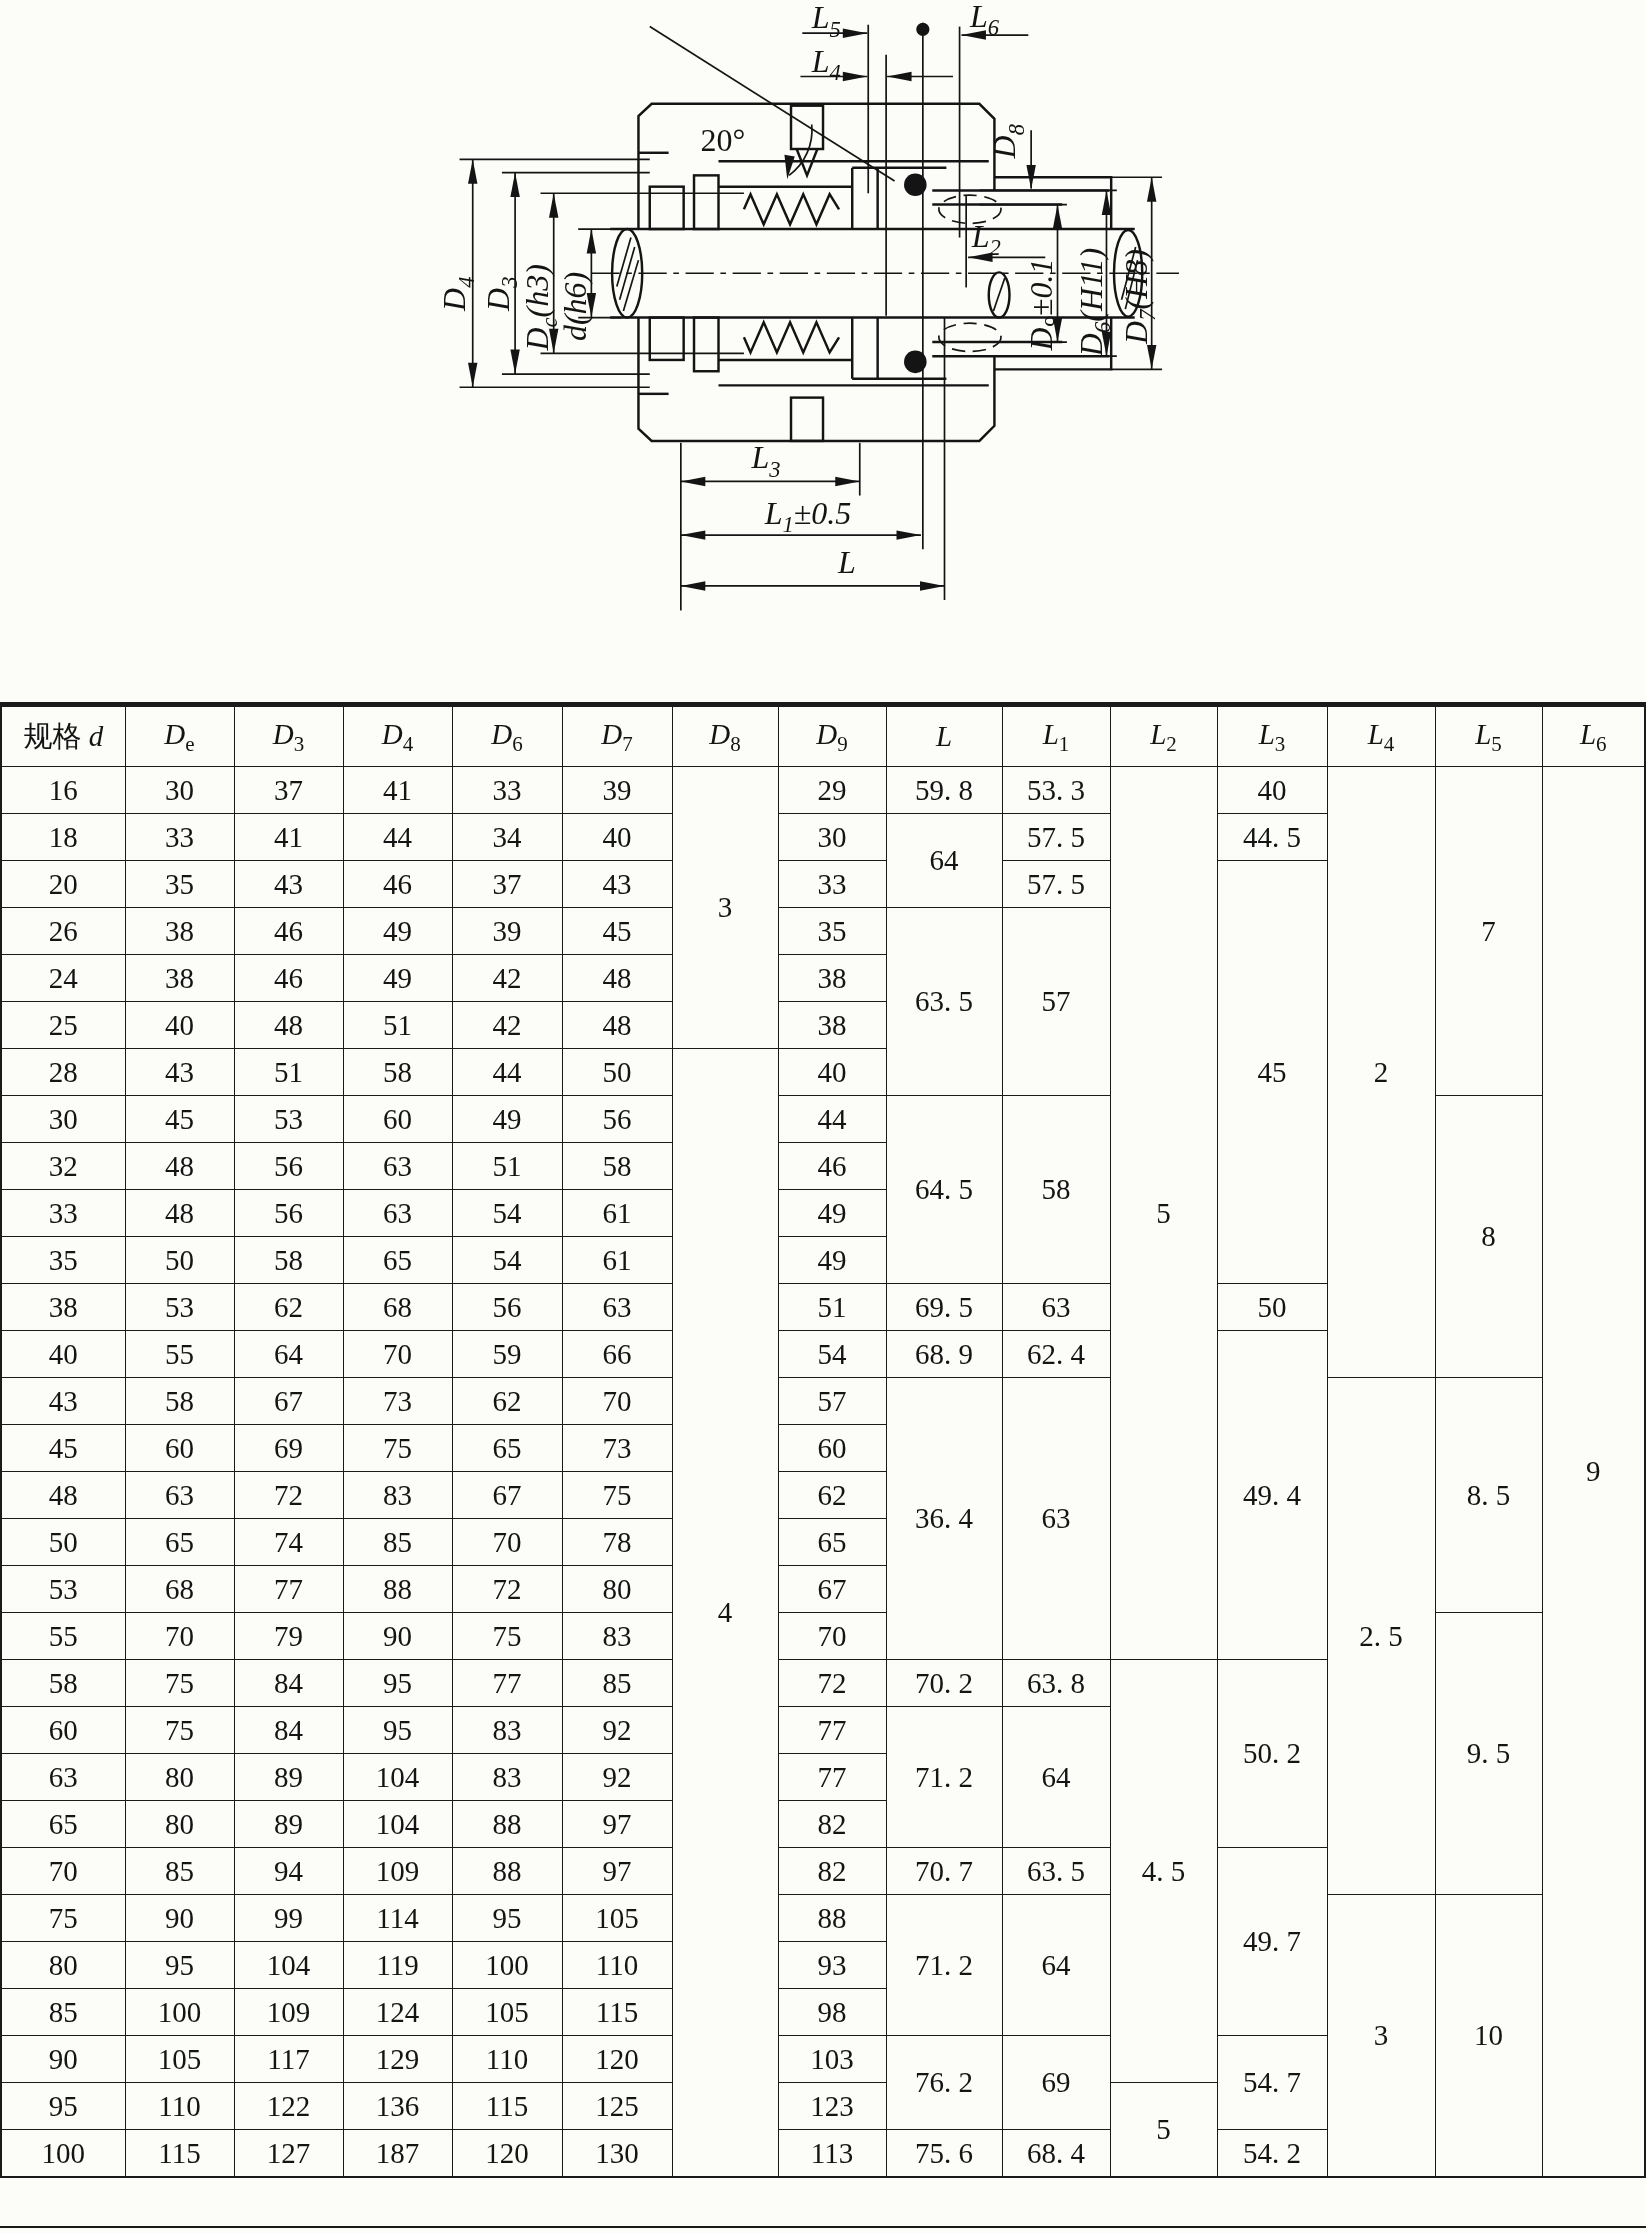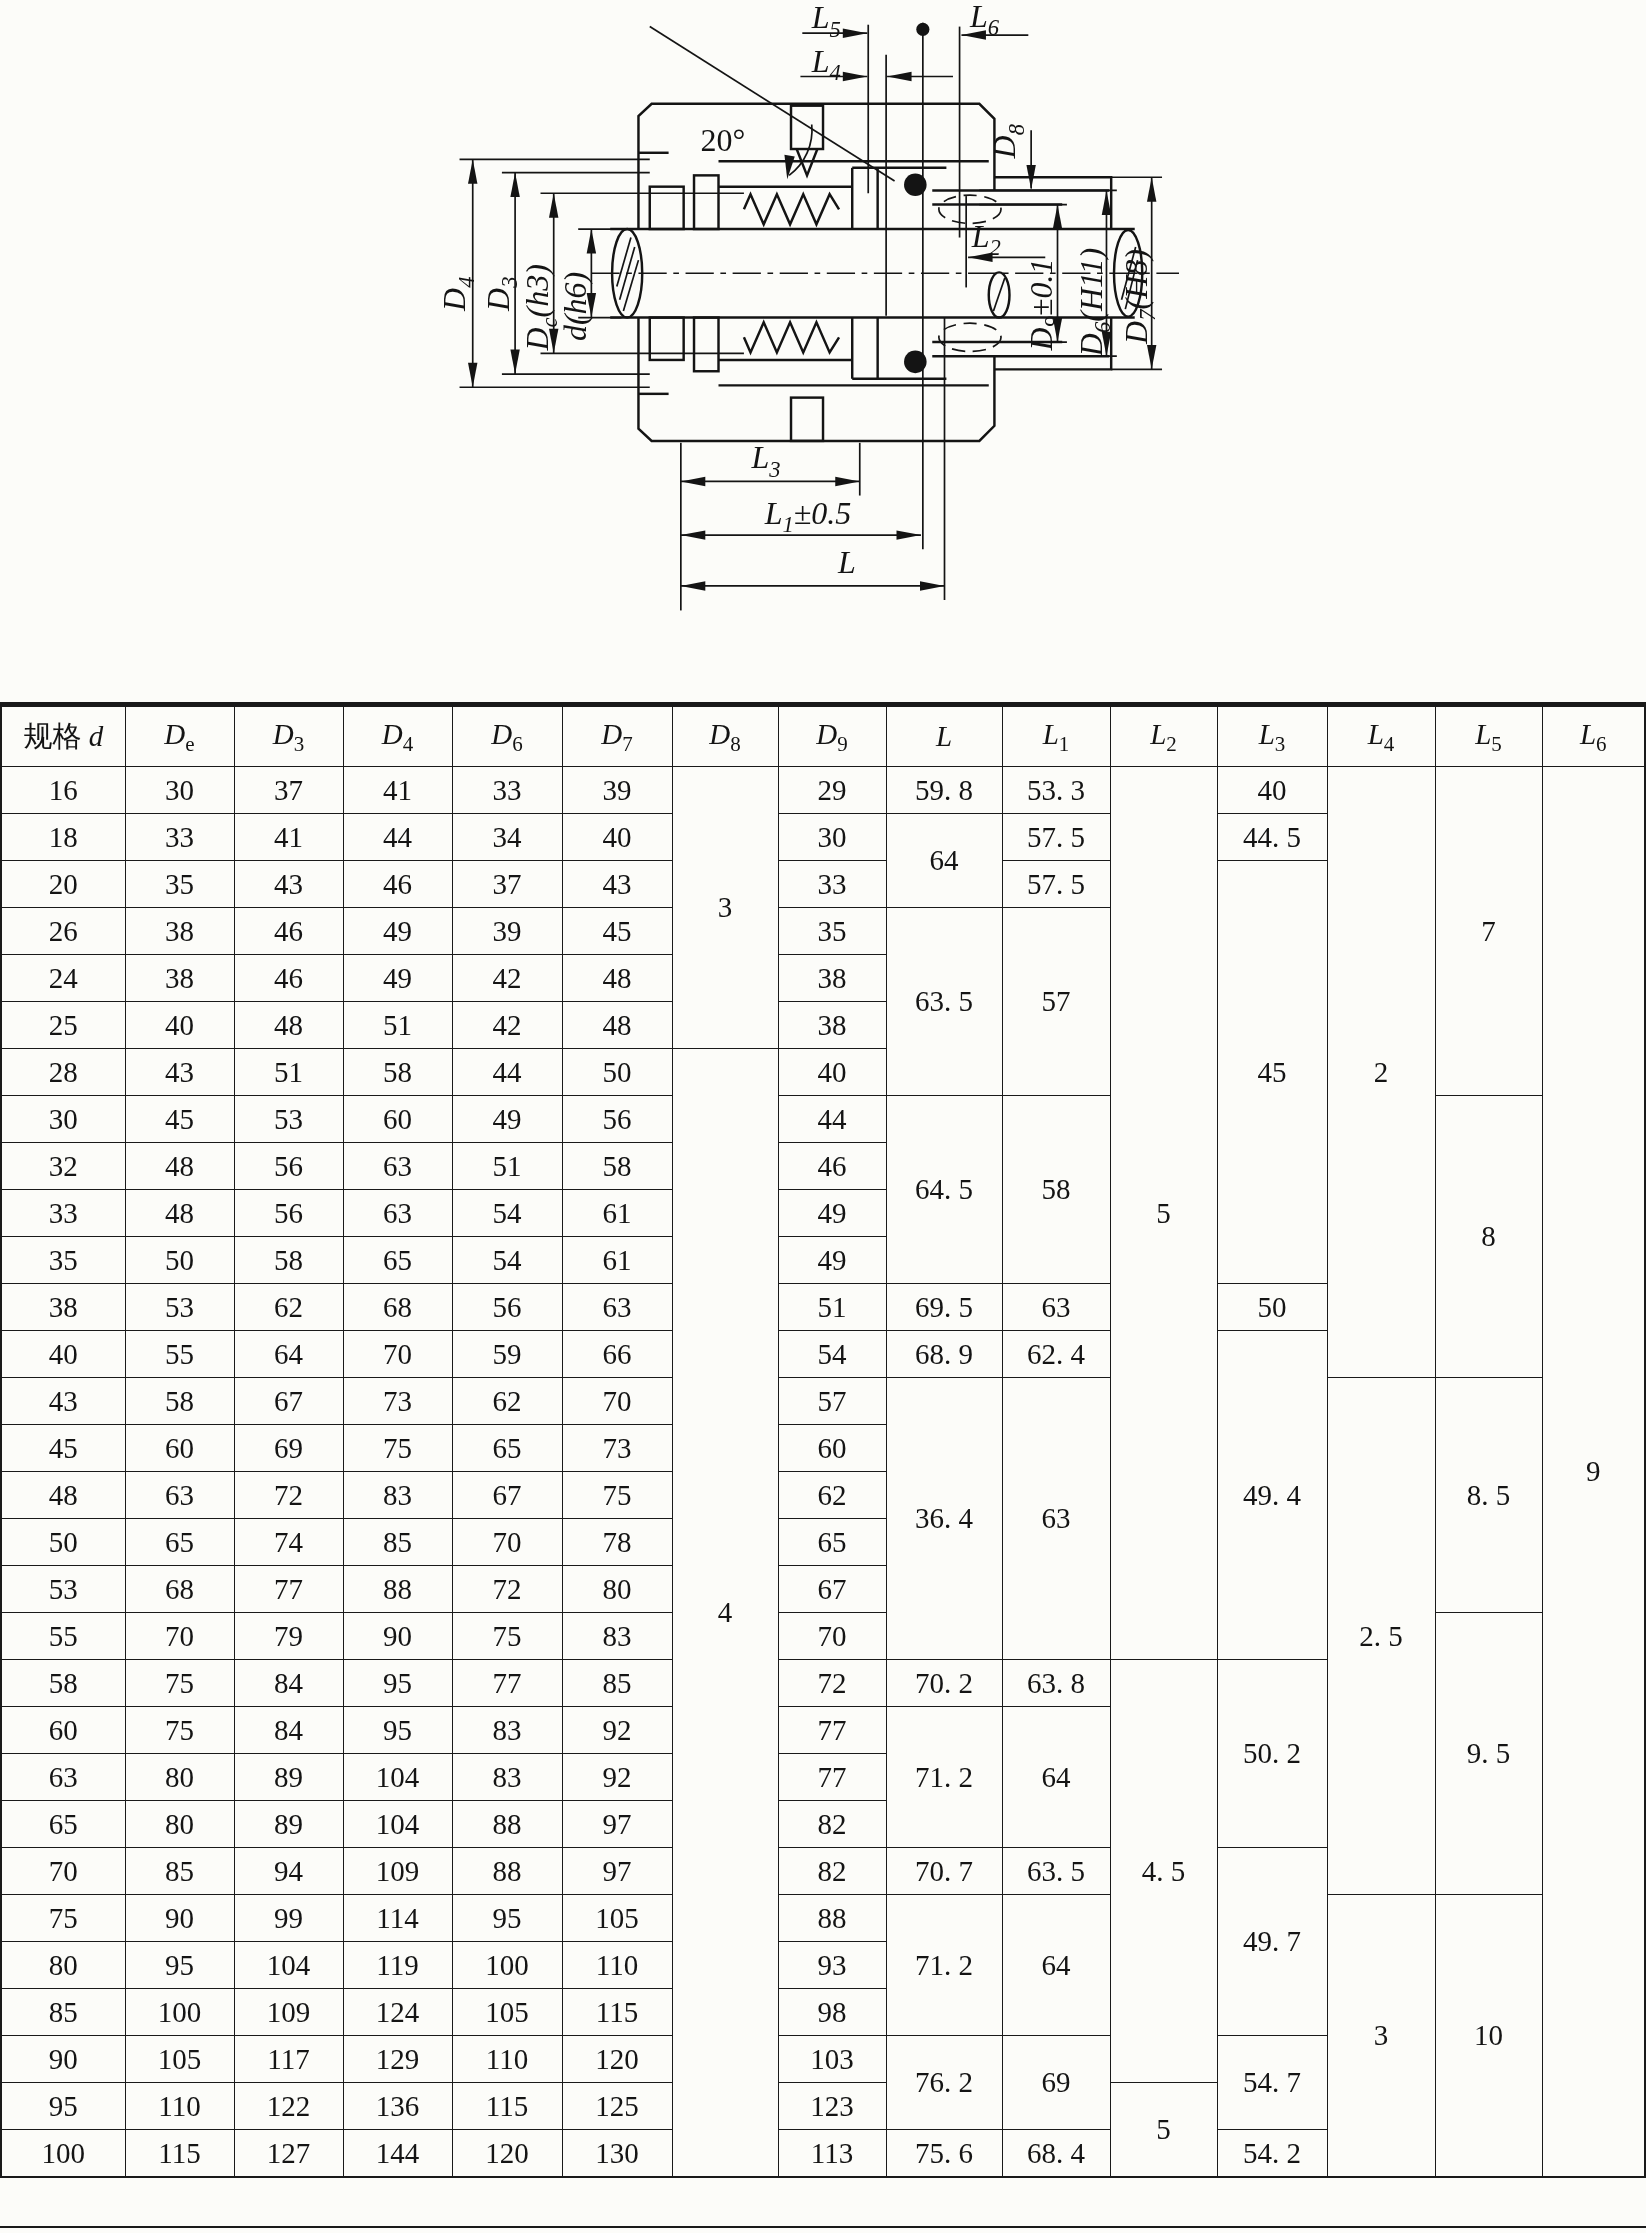--- a/index.html
+++ b/index.html
@@ -537,21 +537,21 @@
           <td>136</td>
           <td>115</td>
           <td>125</td>
           <td>123</td>
           <td rowspan="2">5</td>
         </tr>
         <tr>
           <td>100</td>
           <td>115</td>
           <td>127</td>
-          <td>144</td>
+          <td>187</td>
           <td>120</td>
           <td>130</td>
           <td>113</td>
           <td>75. 6</td>
           <td>68. 4</td>
           <td>54. 2</td>
         </tr>
       </tbody>
   </table>
 

